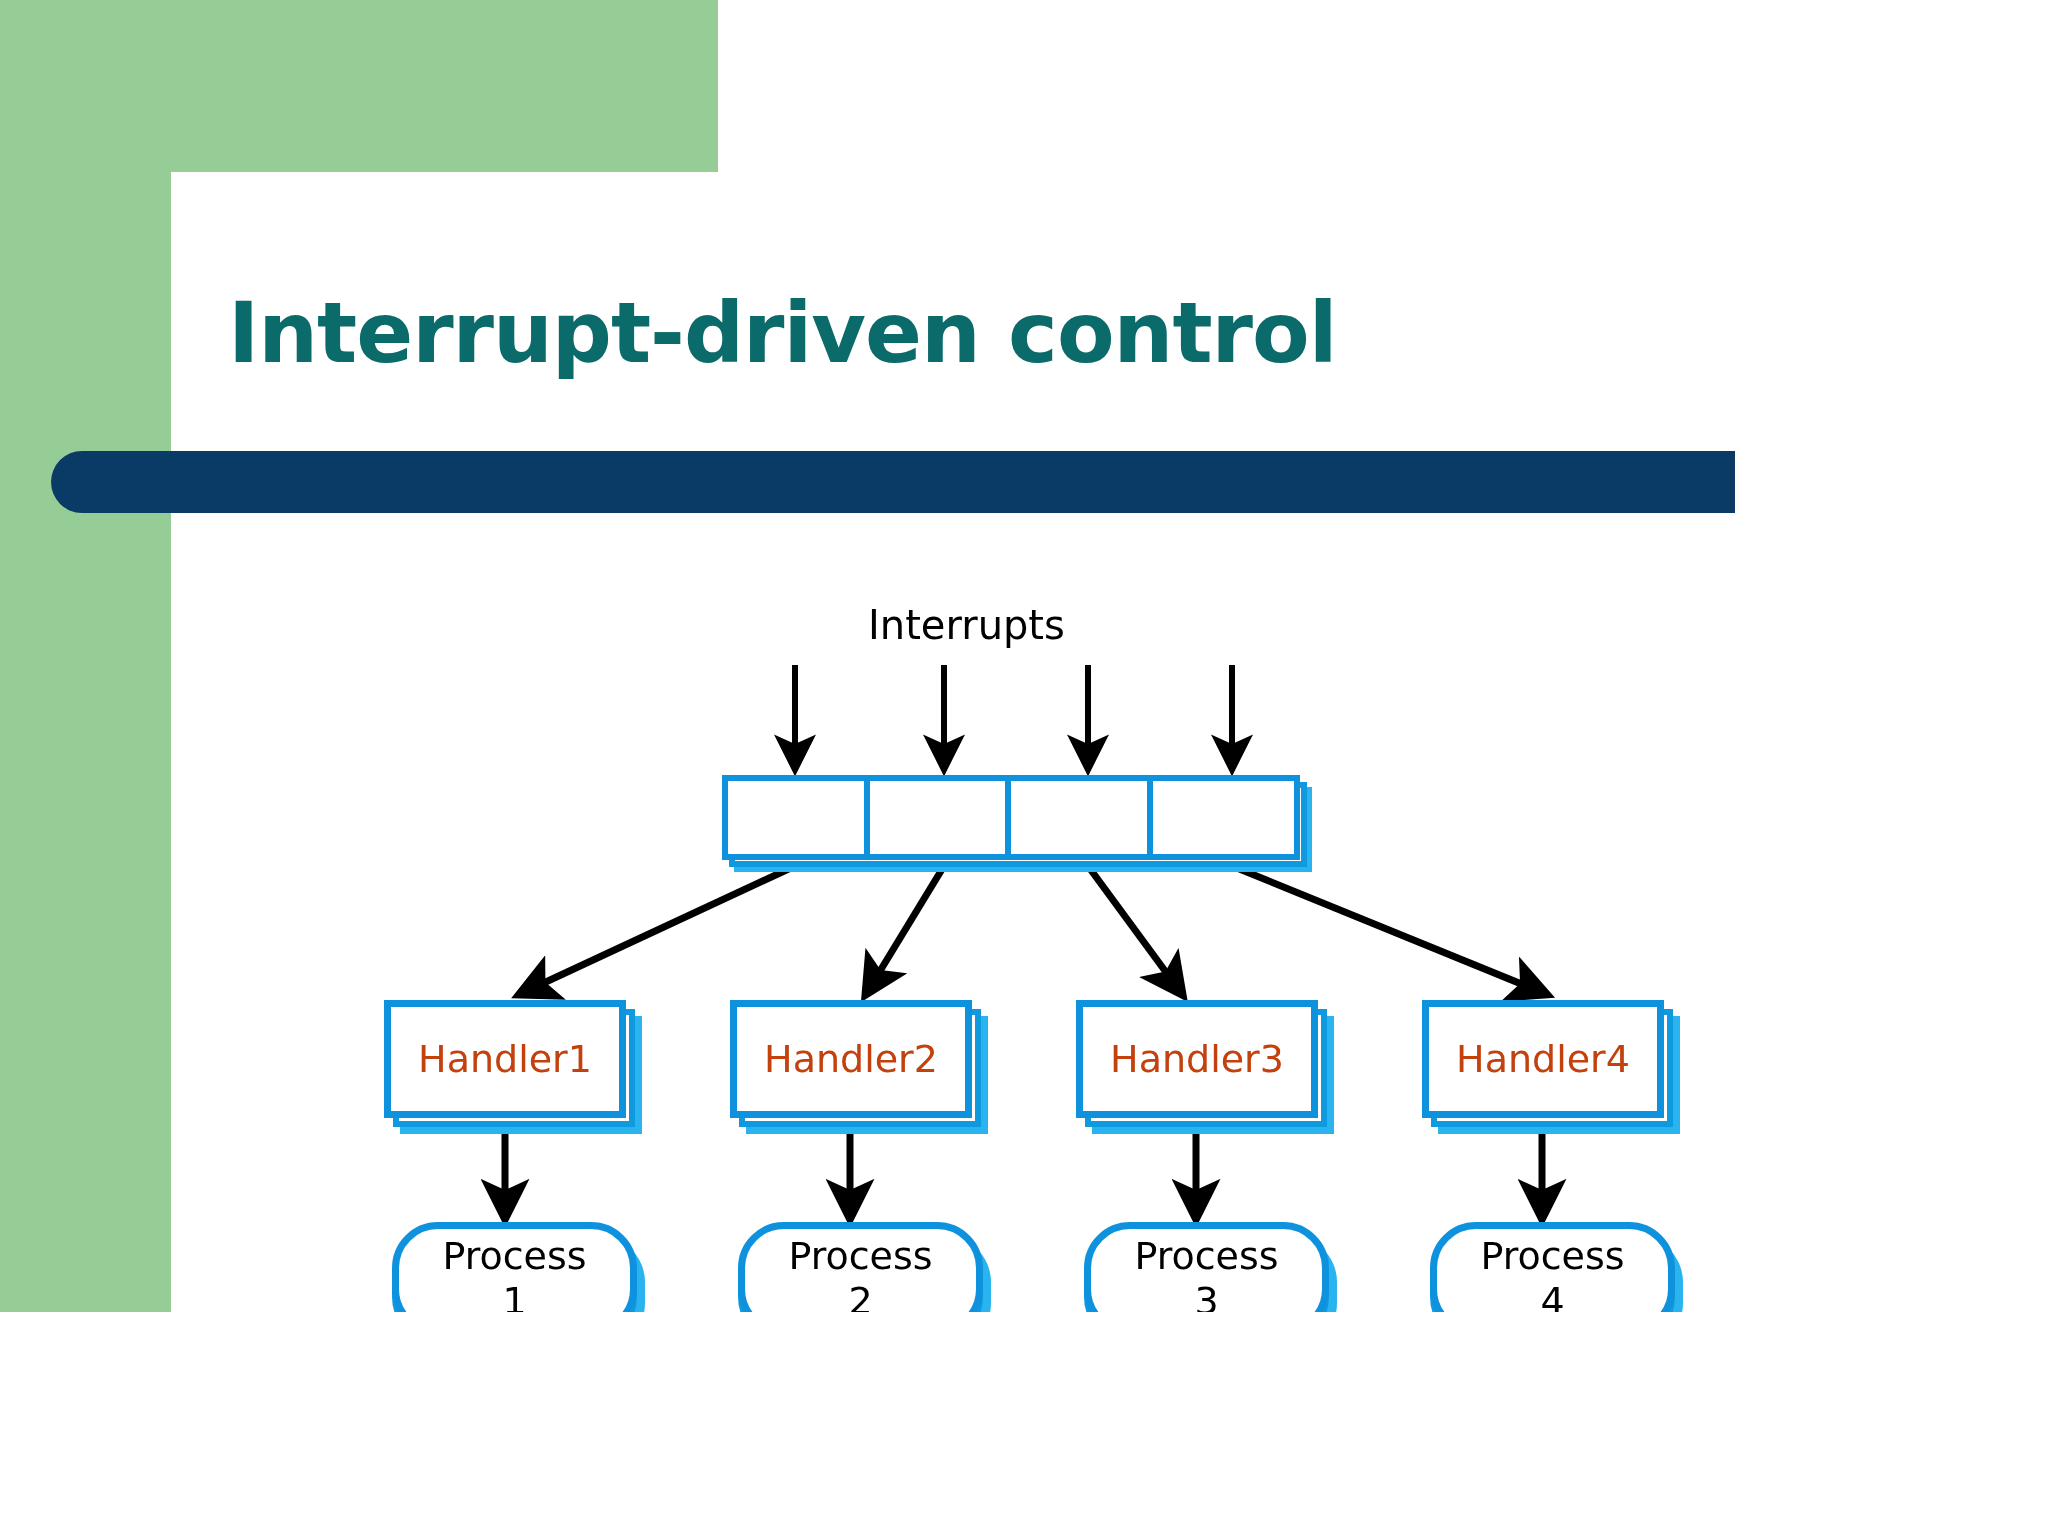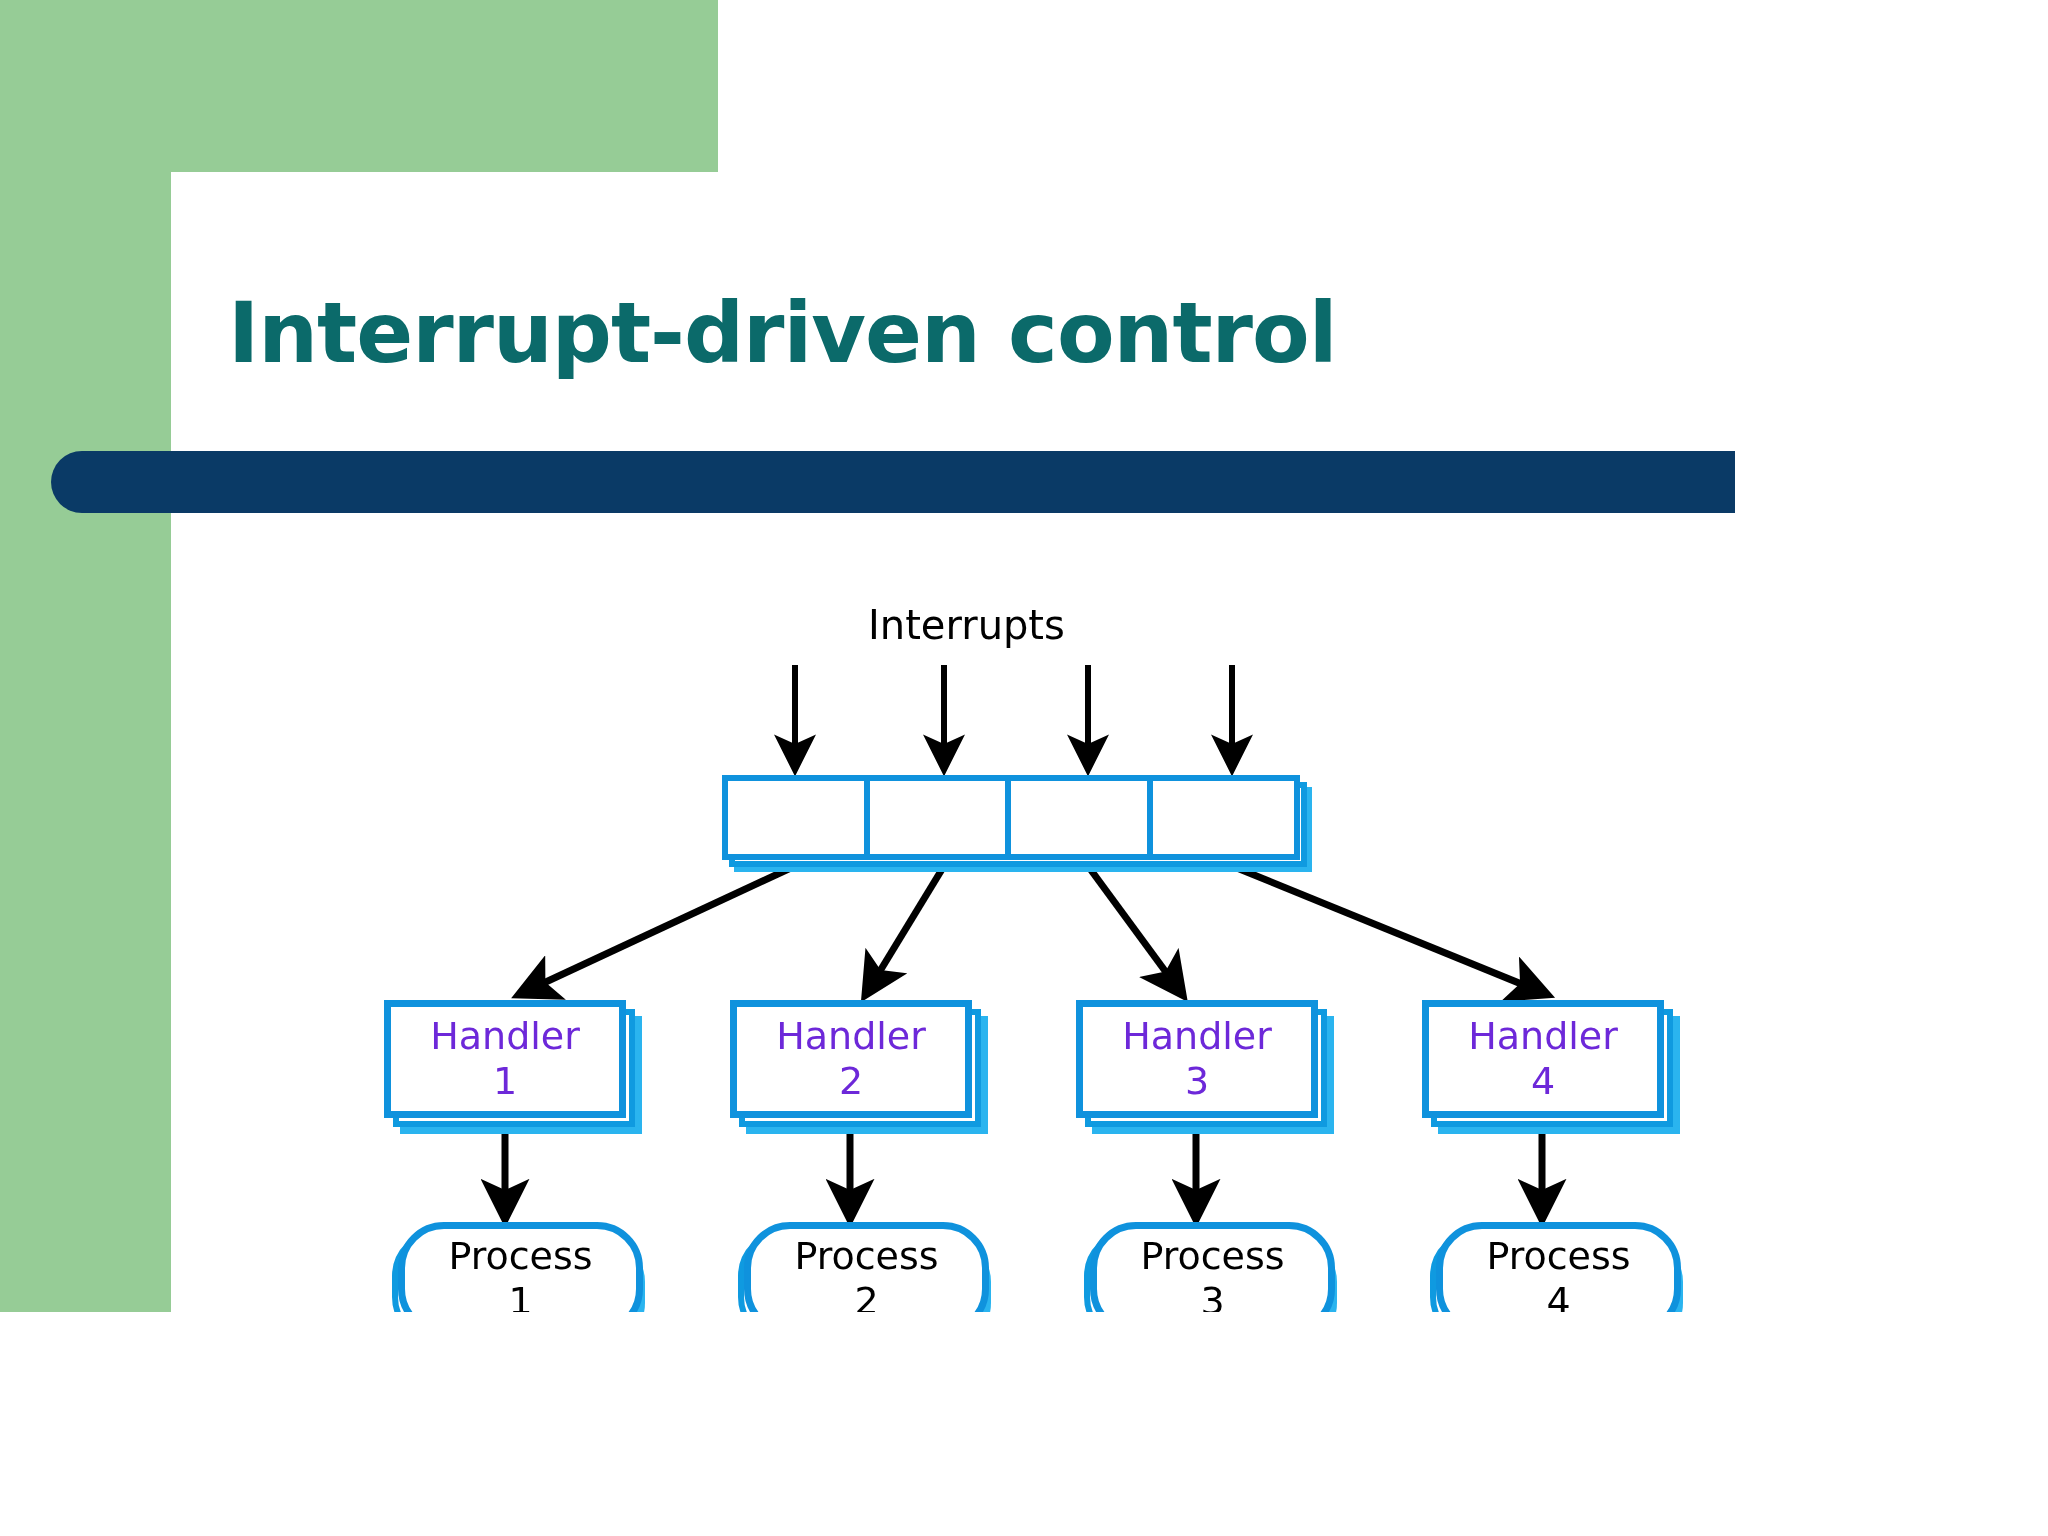--- a/index.html
+++ b/index.html
@@ -197,26 +197,26 @@
   .handler-box {
     position: absolute;
     left: 0;
     top: 0;
     width: 100%;
     height: 100%;
     border: 7px solid #0f92dd;
     background: #ffffff;
     box-sizing: border-box;
     display: flex;
-    flex-direction: column;
+    flex-direction: row;
     align-items: center;
     justify-content: center;
     font-size: 38px;
     line-height: 1.18;
-    color: #6d28d9;
+    color: #c2410c;
   }
 
   
   .proc-shadow-back {
     position: absolute;
     left: 18px;
     top: 14px;
     width: 100%;
     height: 100%;
     background: #2ab4ef;
@@ -229,21 +229,21 @@
     top: 8px;
     width: 100%;
     height: 100%;
     border: 6px solid #0f9ae0;
     background: #ffffff;
     border-radius: 46px / 46px;
     box-sizing: border-box;
   }
   .proc-box {
     position: absolute;
-    left: 16px;
+    left: 10px;
     top: 0;
     width: 100%;
     height: 100%;
     border: 7px solid #0f92dd;
     background: #ffffff;
     border-radius: 46px / 46px;
     box-sizing: border-box;
     display: flex;
     flex-direction: column;
     align-items: center;

